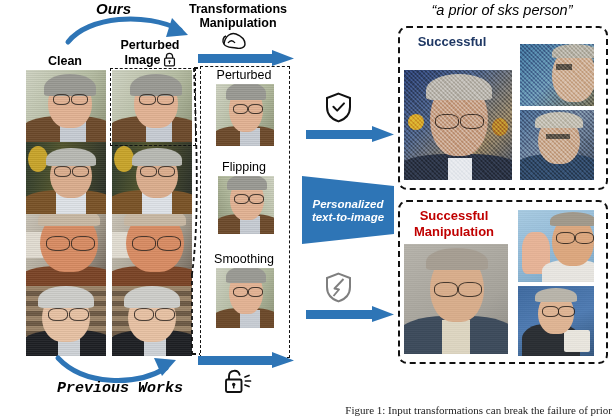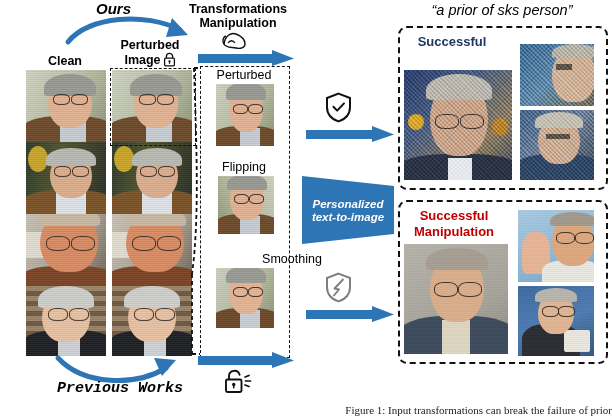--- a/index.html
+++ b/index.html
@@ -205,21 +205,21 @@
   <div class="bg" style="background:linear-gradient(240deg,#cfd3c2 0%,#b0b89b 60%,#8d9478 100%);"></div>
   <div class="body" style="left:-4px;top:38px;width:66px;height:26px;background:#6d4a2b;"></div>
   <div class="bar" style="left:22px;top:40px;width:20px;height:24px;background:#c8cdd4;"></div>
   <div class="head" style="left:12px;top:2px;width:34px;height:42px;background:#e3b394;"></div>
   <div class="hair" style="left:9px;top:-2px;width:40px;height:16px;background:#9a9a94;"></div>
   <div class="glass" style="left:16px;top:18px;width:13px;height:8px;"></div>
   <div class="glass" style="left:31px;top:18px;width:13px;height:8px;"></div>
   <div class="noise"></div>
 </div>
 
-<div class="abs tf-label" style="left:200px;top:252px;width:88px;margin-left:48px;">Smoothing</div>
+<div class="abs tf-label" style="left:200px;top:252px;width:88px;">Smoothing</div>
 <div class="photo" style="left:216px;top:268px;width:58px;height:60px;">
   <div class="bg" style="background:linear-gradient(120deg,#ccd0c0 0%,#aeb69b 60%,#8b9277 100%);filter:blur(.6px);"></div>
   <div class="body" style="left:-4px;top:40px;width:68px;height:26px;background:#6d4a2b;filter:blur(.5px);"></div>
   <div class="bar" style="left:24px;top:42px;width:20px;height:24px;background:#c8cdd4;"></div>
   <div class="head" style="left:13px;top:2px;width:34px;height:44px;background:#e3b394;"></div>
   <div class="hair" style="left:10px;top:-2px;width:40px;height:17px;background:#9a9a94;"></div>
   <div class="glass" style="left:17px;top:19px;width:13px;height:8px;"></div>
   <div class="glass" style="left:32px;top:19px;width:13px;height:8px;"></div>
   <div class="noise" style="opacity:.6;"></div>
 </div>

